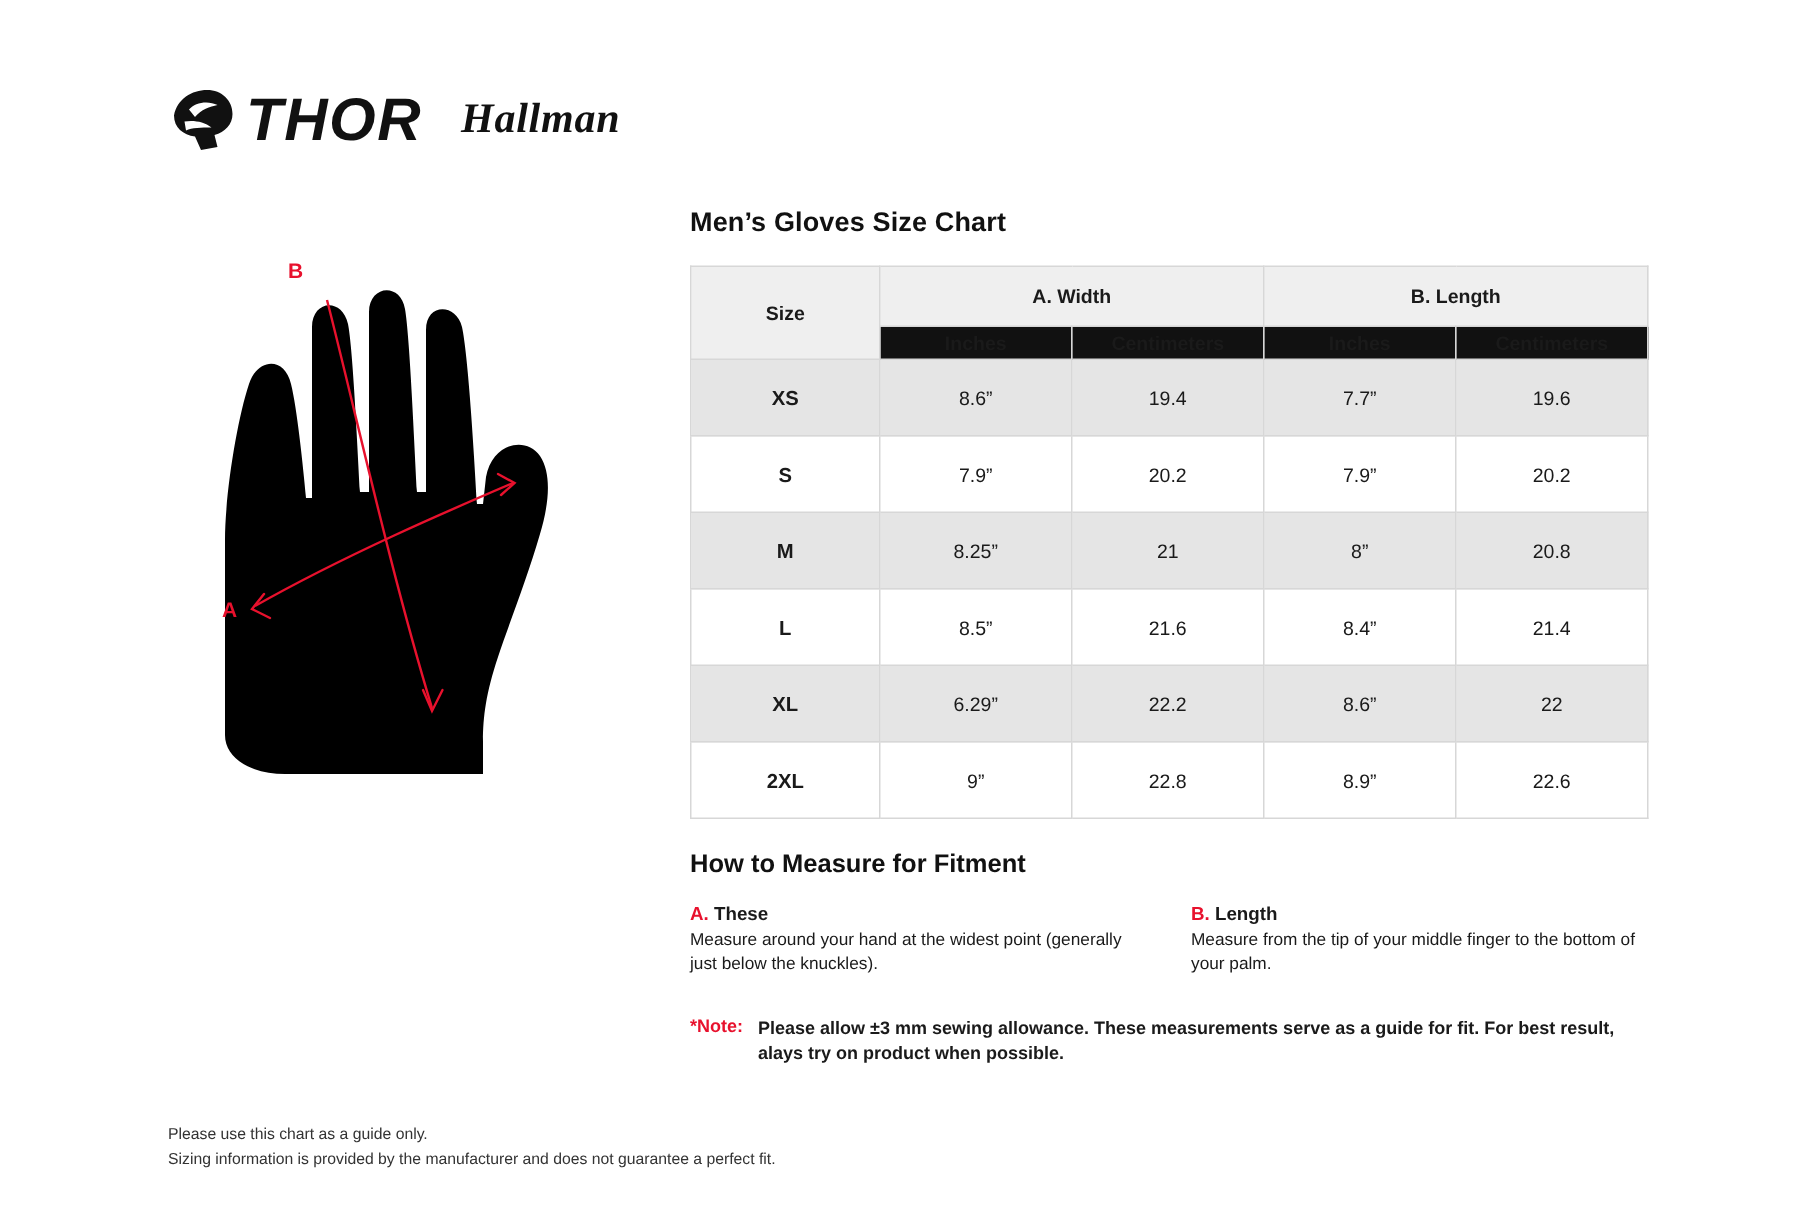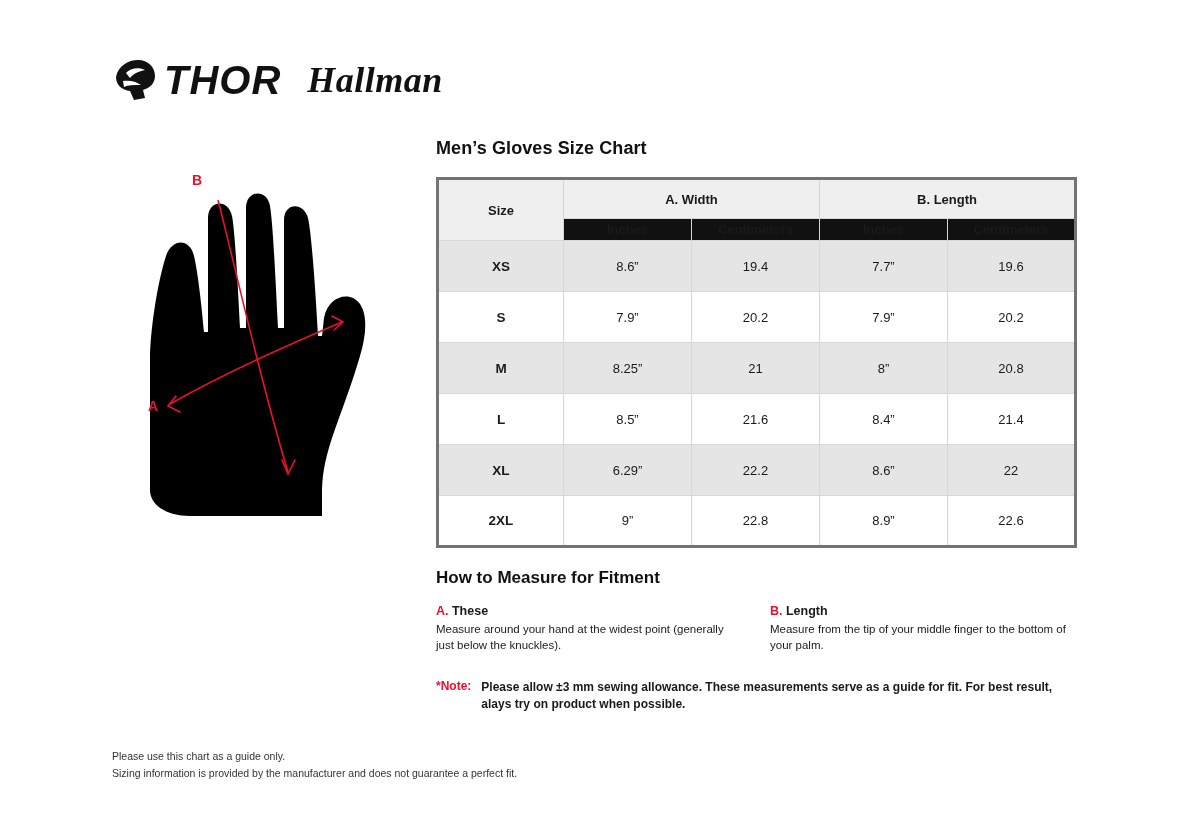--- a/index.html
+++ b/index.html
@@ -39,21 +39,21 @@
     font-style: italic;
     font-size: 40px;
     letter-spacing: 1px;
     color: #111;
     line-height: 1;
   }
   .hallman-wordmark {
     font-family: "Liberation Serif", serif;
     font-style: italic;
     font-weight: 700;
-    font-size: 36px;
+    font-size: 28px;
     color: #111;
     line-height: 1;
     letter-spacing: 0.5px;
   }
 
   
   .glove-wrap {
     position: absolute;
     left: 110px;
     top: 160px;
@@ -65,37 +65,37 @@
     font-weight: 700;
     font-size: 14px;
     color: #e8112d;
   }
   .label-B { left: 82px; top: 12px; }
   .label-A { left: 38px; top: 238px; }
 
   
   .right-col {
     position: absolute;
-    left: 436px;
+    left: 460px;
     top: 138px;
     width: 640px;
   }
   h1.section-title {
     margin: 0 0 18px 0;
     font-size: 18px;
     font-weight: 700;
     color: #111;
     letter-spacing: 0.1px;
   }
 
   table.size-table {
     border-collapse: collapse;
     width: 638px;
     table-layout: fixed;
-    border: 3px solid #737373;
+    border: 1px solid #737373;
     padding-left: 30px;
   }
   table.size-table td, table.size-table th {
     border: 1px solid #d7d7d7;
     text-align: center;
     font-size: 13px;
     color: #1a1a1a;
   }
   .hdr-group {
     background: #efefef;

